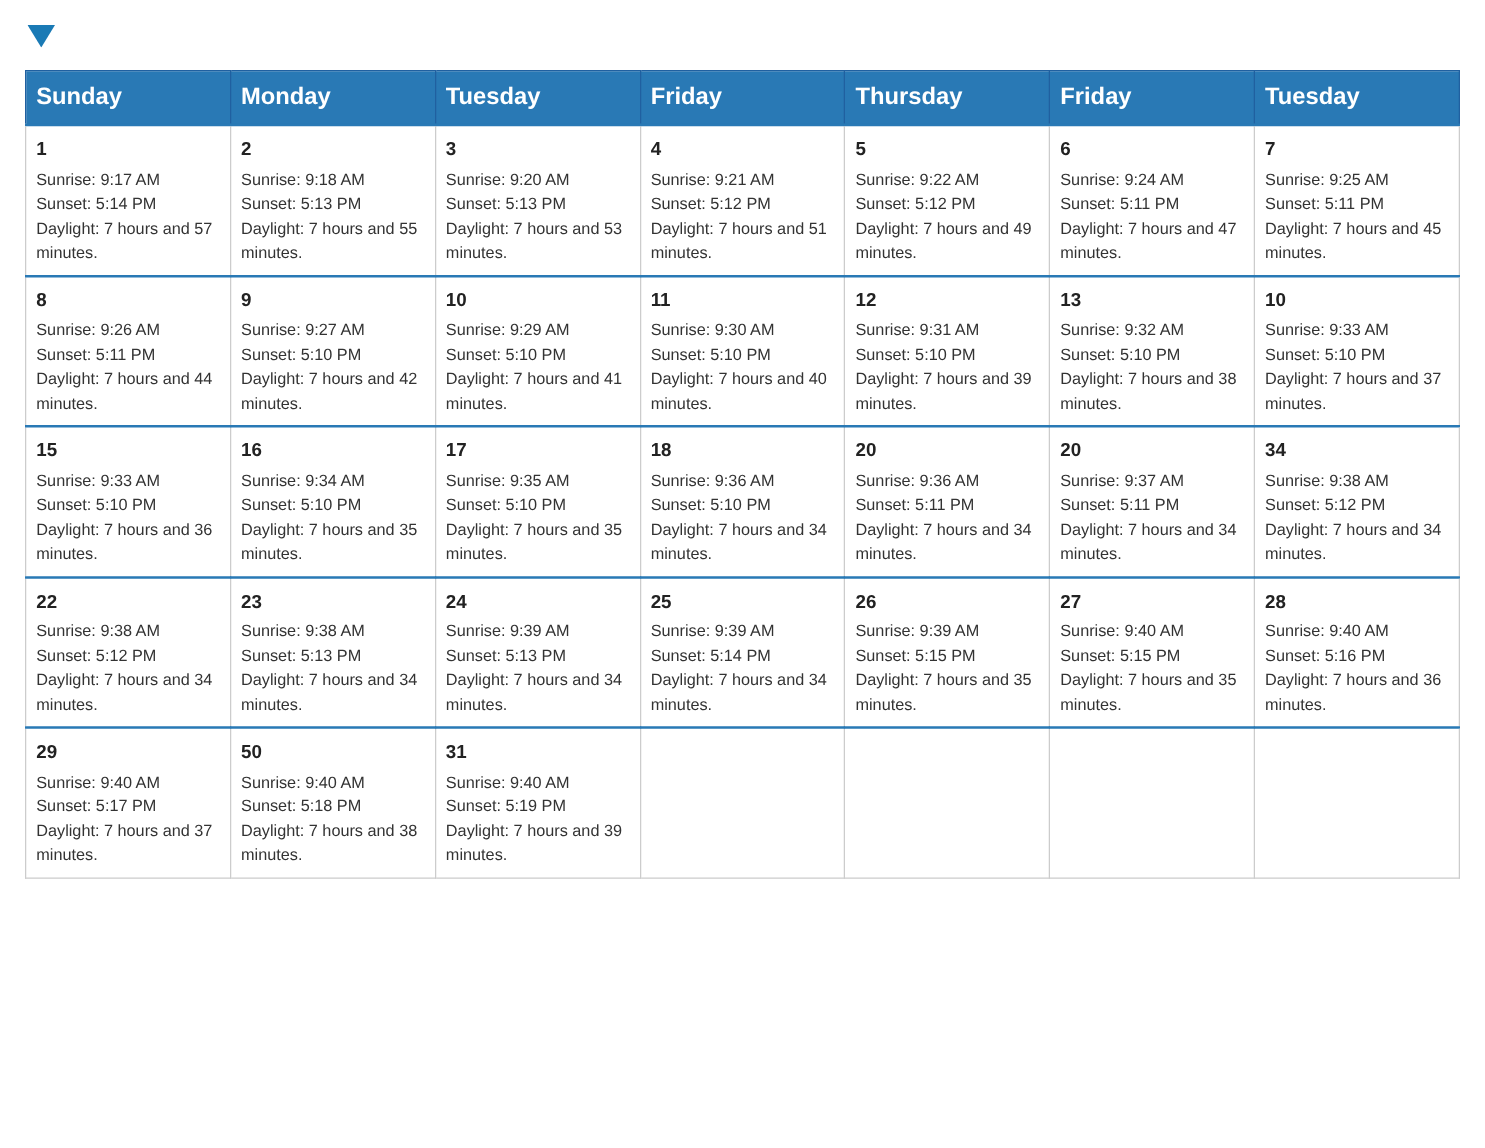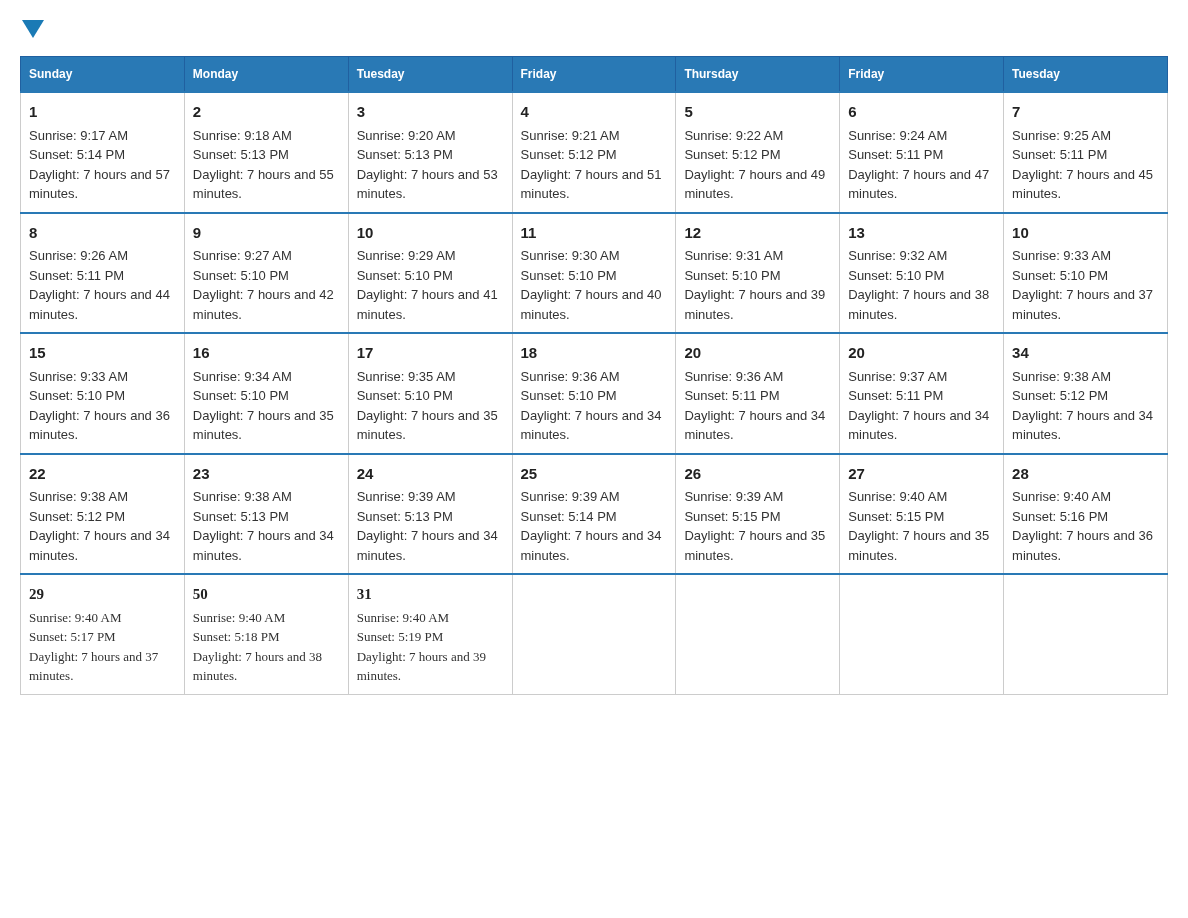--- a/index.html
+++ b/index.html
@@ -36,21 +36,21 @@
       margin-top: 4px;
     }
     .calendar {
       width: 100%;
       border-collapse: collapse;
       border: 1px solid #bbb;
     }
     .calendar th {
       background-color: #2979b5;
       color: #fff;
-      font-size: 12px;
+      font-size: 19px;
       font-weight: bold;
       padding: 10px 8px;
       text-align: left;
       border: 1px solid #2060a0;
     }
     .calendar td {
       vertical-align: top;
       padding: 8px 8px;
       border: 1px solid #ccc;
       width: 14.28%;
@@ -64,21 +64,20 @@
       font-weight: bold;
       color: #222;
       display: block;
       margin-bottom: 2px;
     }
     .calendar tr {
       border-bottom: 2px solid #2979b5;
     }
     .calendar tbody tr:last-child {
       border-bottom: none;
-      font-family: Liberation Serif, serif;
     }
     .empty-cell {
       background: #fff;
     }
     
     .logo-row {
       display: flex;
       align-items: center;
     }
     .logo-general {

